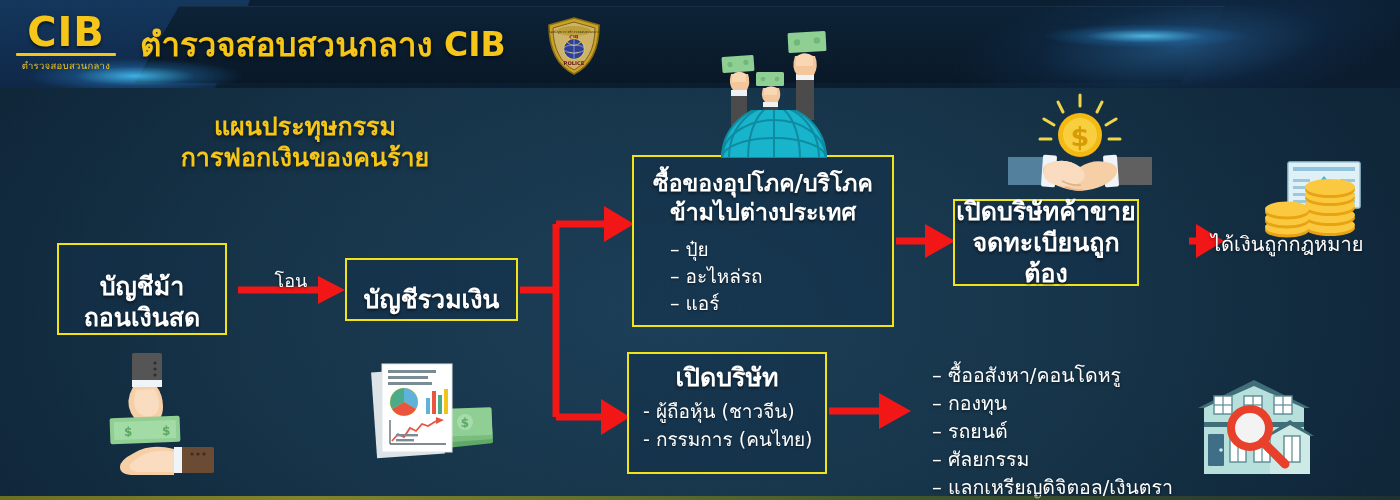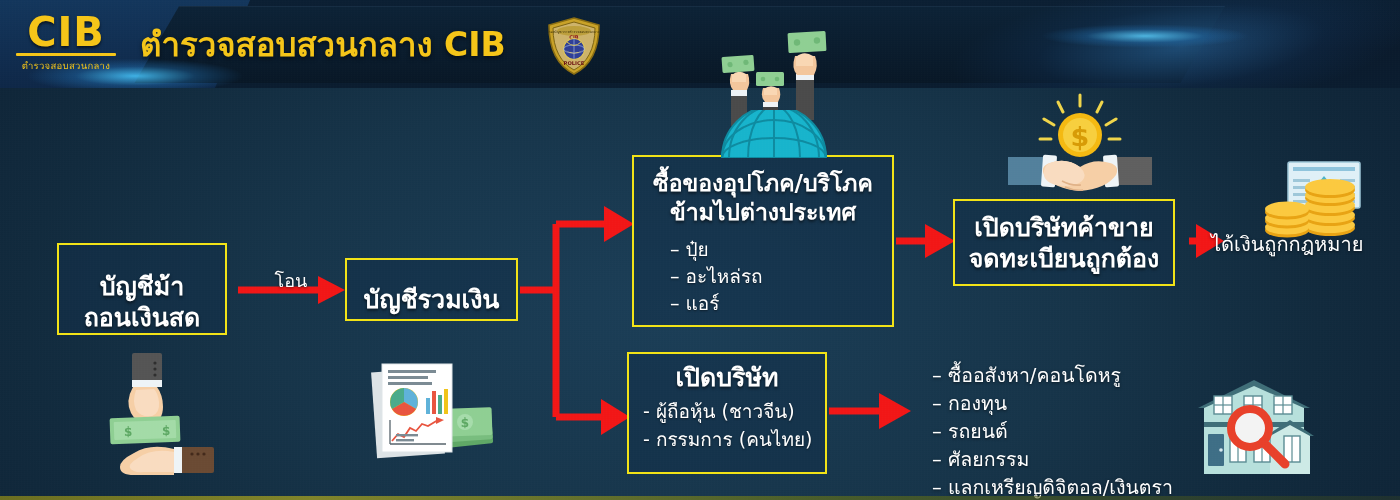--- a/index.html
+++ b/index.html
@@ -101,21 +101,21 @@
   #box-pool .title{font-size:25px;}
 
   #box-goods{left:632px;top:155px;width:262px;height:172px;padding:12px 14px 0 14px;}
   #box-goods .title{font-size:23px;line-height:1.26;margin-bottom:9px;}
   #box-goods li{font-size:19px;line-height:1.42;padding-left:22px;}
 
   #box-company{left:627px;top:352px;width:200px;height:122px;padding:9px 10px 0 10px;}
   #box-company .title{font-size:25px;line-height:1.2;margin-bottom:5px;}
   #box-company li{font-size:19px;line-height:1.45;padding-left:4px;}
 
-  #box-legal{left:953px;top:199px;width:222px;height:87px;
+  #box-legal{left:953px;top:199px;width:186px;height:87px;
     display:flex;align-items:center;justify-content:center;}
   #box-legal .title{font-size:25px;line-height:1.24;}
 
   
   #label-transfer{
     position:absolute;left:256px;top:266px;width:70px;text-align:center;
     color:#ffffff;font-size:18px;text-shadow:0 1px 3px rgba(0,0,0,.6);
   }
   #text-legalmoney{
     position:absolute;left:1211px;top:228px;width:172px;
@@ -175,20 +175,24 @@
       <circle cx="29" cy="33" r="10.5" fill="#2f3f96"></circle>
       <circle cx="29" cy="33" r="10.5" fill="none" stroke="#e0c658" stroke-width="1.1"></circle>
       <ellipse cx="29" cy="33" rx="10.5" ry="4" fill="none" stroke="#9fb4e8" stroke-width=".7"></ellipse>
       <path d="M29 22.5 L29 43.5" stroke="#9fb4e8" stroke-width=".7"></path>
       <path d="M22 26 q7 7 14 0" stroke="#d7c25a" stroke-width="1" fill="none"></path>
       <path d="M20 34 q9 6 18 0 q-9 7 -18 0" fill="#e8d166"></path>
       <text x="29" y="49" text-anchor="middle" font-size="5.2" fill="#6d1111" font-weight="bold" font-family="DejaVu Sans, sans-serif">POLICE</text>
     </svg>
   </div>
 
+  <div id="headline">
+    <div>แผนประทุษกรรม</div>
+    <div>การฟอกเงินของคนร้าย</div>
+  </div>
 
   <svg id="arrows">
 
     <g>
       <line x1="238" y1="290" x2="320" y2="290" stroke="#f21616" stroke-width="7"></line>
       <polygon points="318,276 345,290 318,304" fill="#f21616"></polygon>
     </g>
 
     <g>
       <line x1="520" y1="290" x2="559" y2="290" stroke="#f21616" stroke-width="7"></line>

